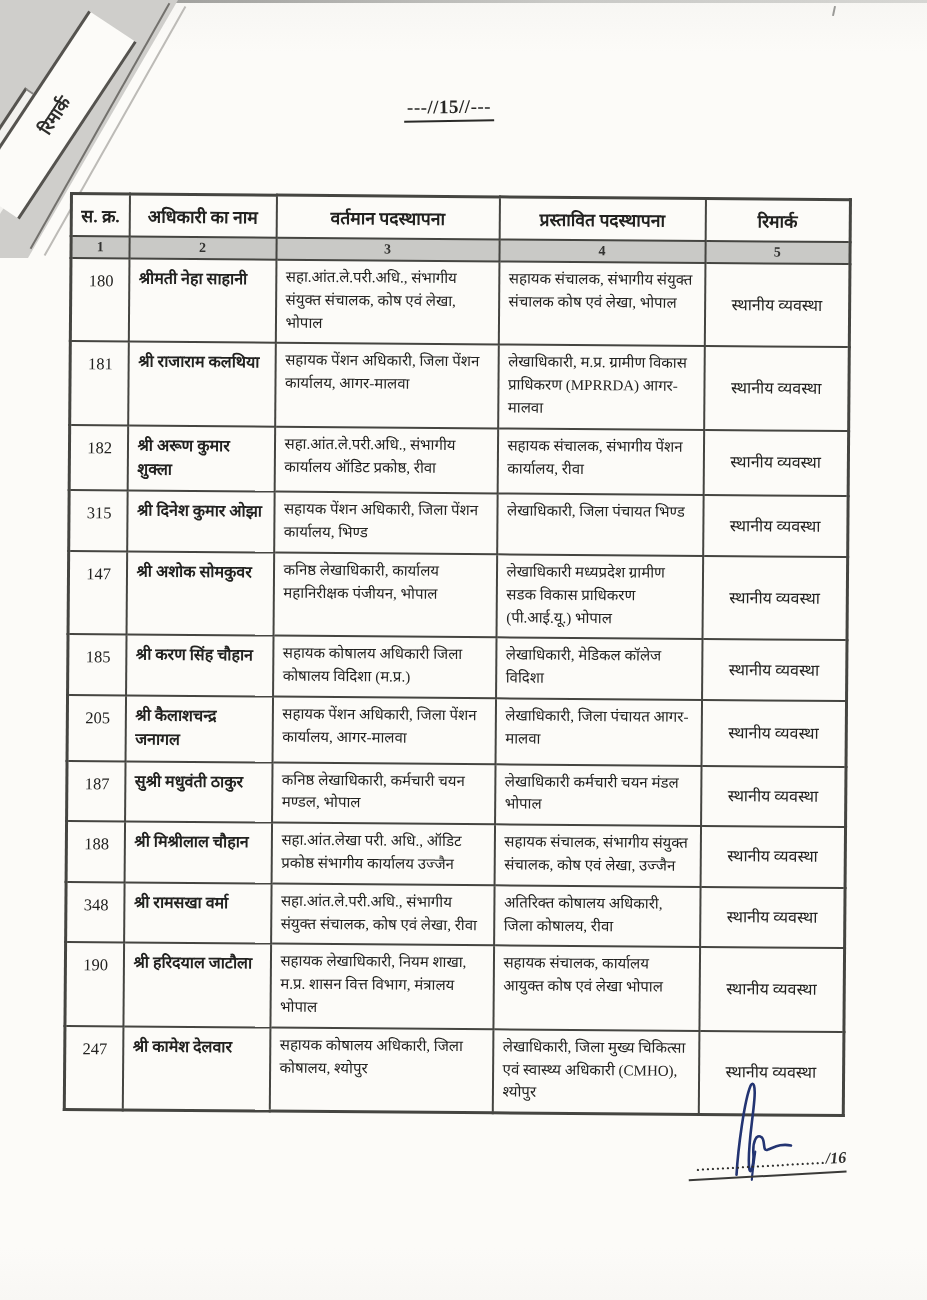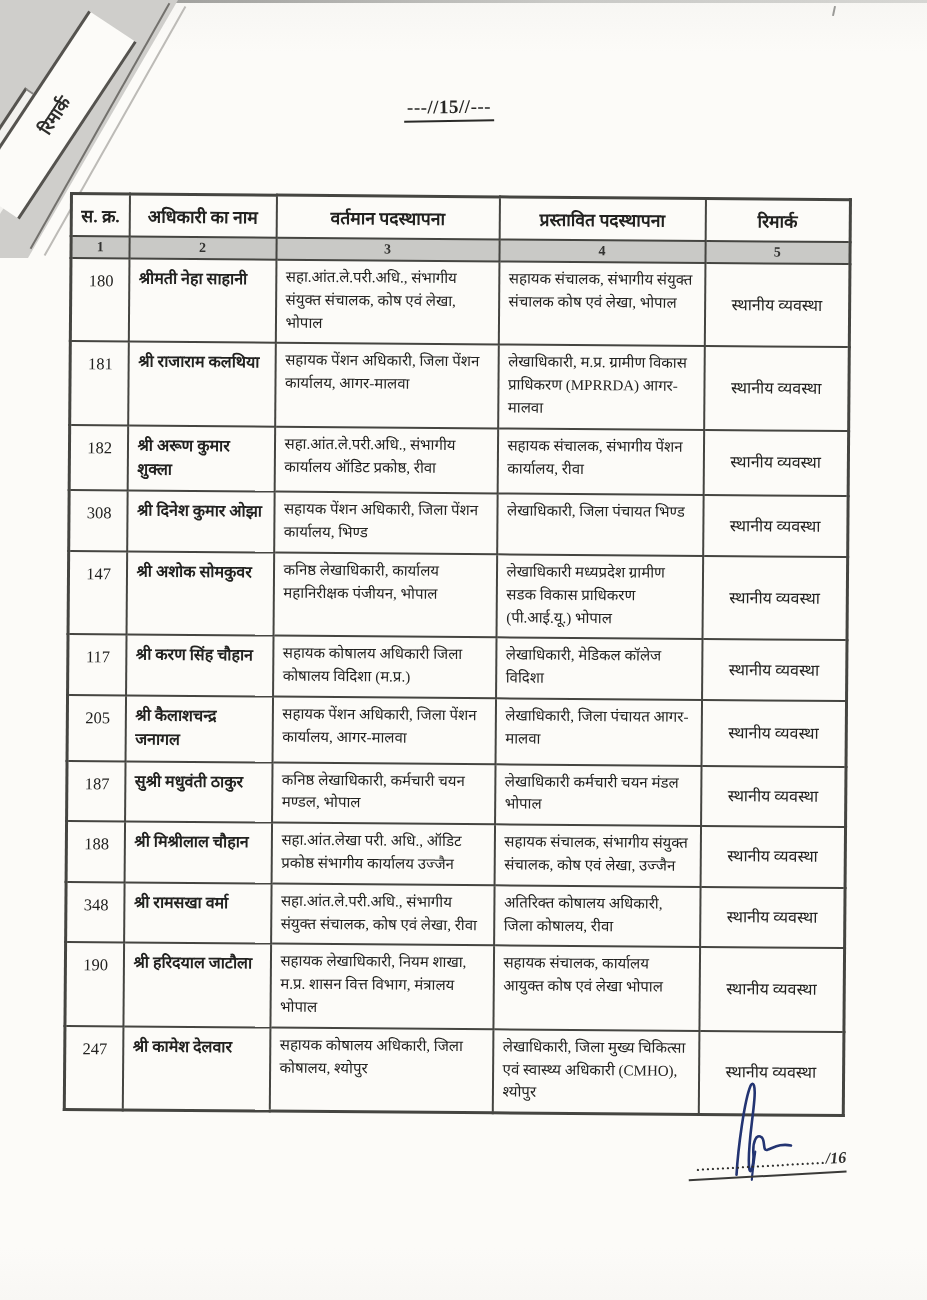--- a/index.html
+++ b/index.html
@@ -176,37 +176,37 @@
 
   <tr>
     <td class="sno">182</td>
     <td class="name">श्री अरूण कुमार शुक्ला</td>
     <td class="current">सहा.आंत.ले.परी.अधि., संभागीय कार्यालय ऑडिट प्रकोष्ठ, रीवा</td>
     <td class="proposed">सहायक संचालक, संभागीय पेंशन कार्यालय, रीवा</td>
     <td class="remark">स्थानीय व्यवस्था</td>
   </tr>
 
   <tr>
-    <td class="sno">308</td>
+    <td class="sno">315</td>
     <td class="name">श्री दिनेश कुमार ओझा</td>
     <td class="current">सहायक पेंशन अधिकारी, जिला पेंशन कार्यालय,  भिण्ड</td>
     <td class="proposed">लेखाधिकारी, जिला पंचायत भिण्ड</td>
     <td class="remark">स्थानीय व्यवस्था</td>
   </tr>
 
   <tr>
     <td class="sno">147</td>
     <td class="name">श्री अशोक सोमकुवर</td>
     <td class="current">कनिष्ठ लेखाधिकारी, कार्यालय महानिरीक्षक पंजीयन, भोपाल</td>
     <td class="proposed">लेखाधिकारी मध्यप्रदेश ग्रामीण सडक विकास प्राधिकरण (पी.आई.यू.) भोपाल</td>
     <td class="remark">स्थानीय व्यवस्था</td>
   </tr>
 
   <tr>
-    <td class="sno">117</td>
+    <td class="sno">185</td>
     <td class="name">श्री करण सिंह चौहान</td>
     <td class="current">सहायक कोषालय अधिकारी जिला कोषालय  विदिशा (म.प्र.)</td>
     <td class="proposed">लेखाधिकारी, मेडिकल कॉलेज विदिशा</td>
     <td class="remark">स्थानीय व्यवस्था</td>
   </tr>
 
   <tr>
     <td class="sno">205</td>
     <td class="name">श्री कैलाशचन्द्र जनागल</td>
     <td class="current">सहायक पेंशन अधिकारी, जिला पेंशन कार्यालय, आगर-मालवा</td>

